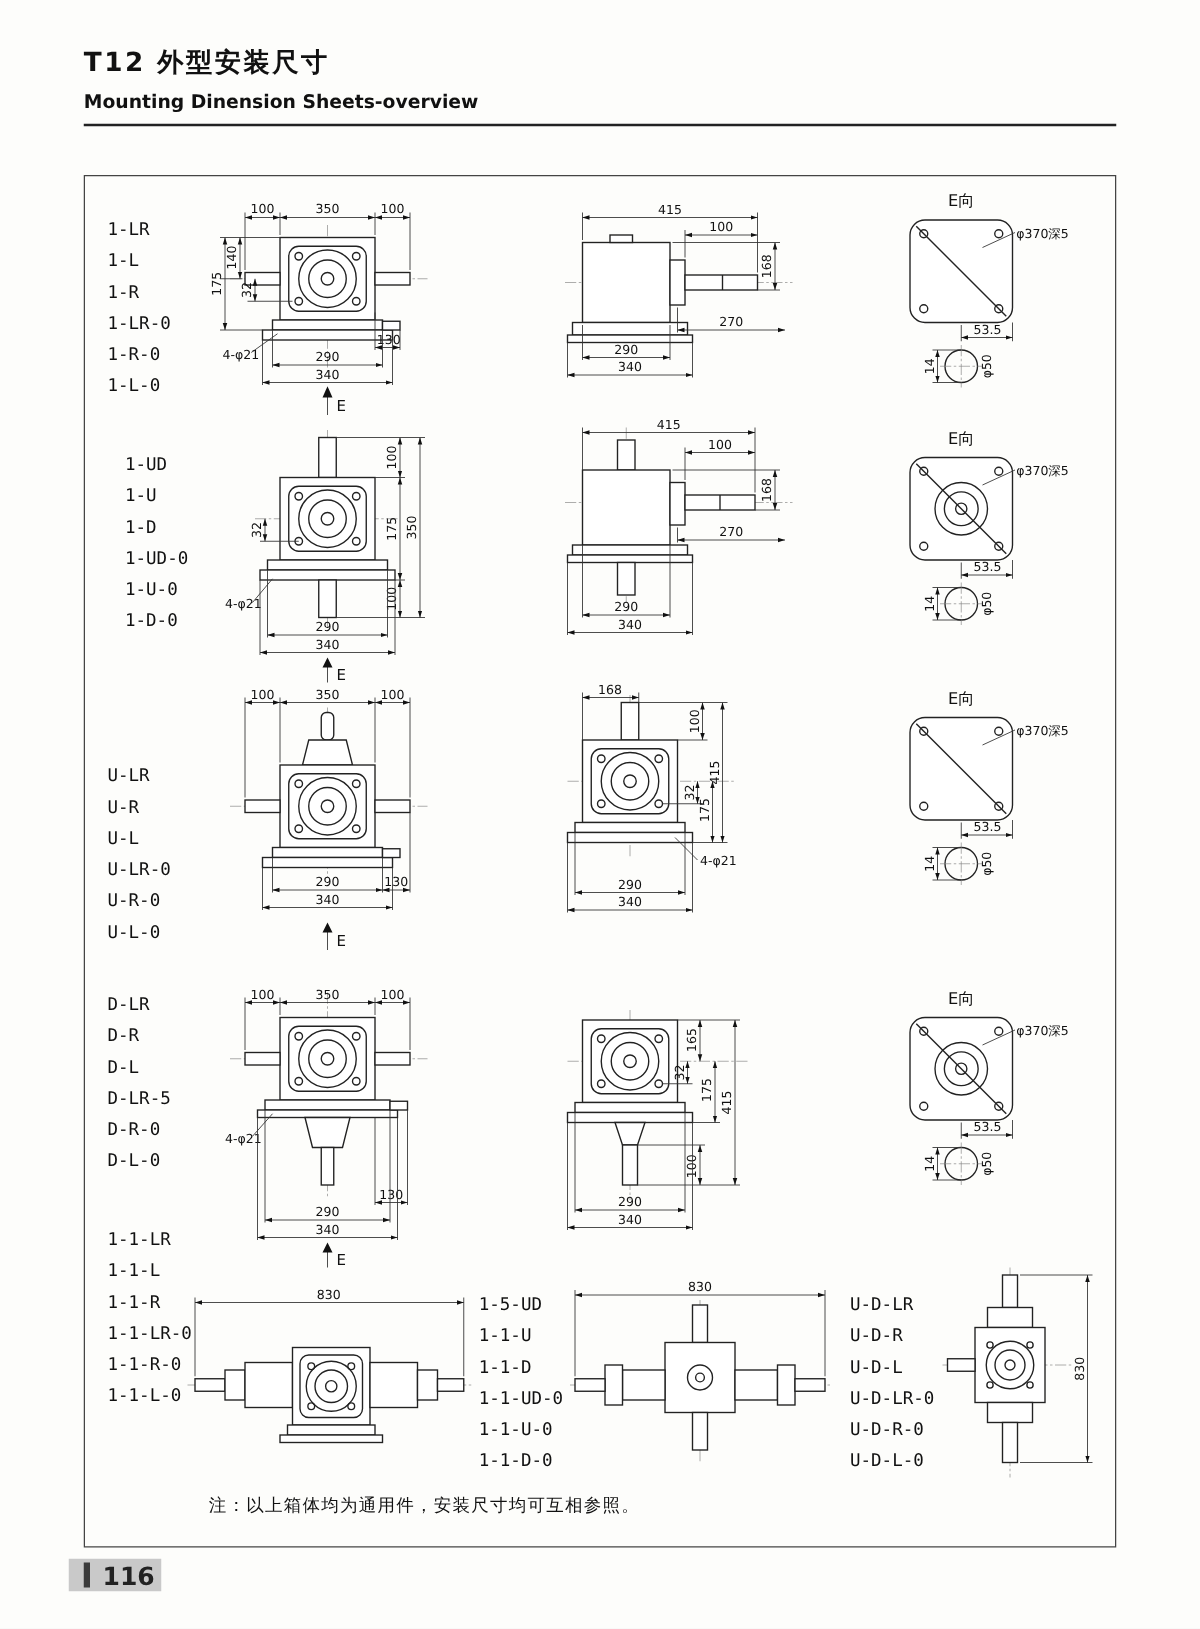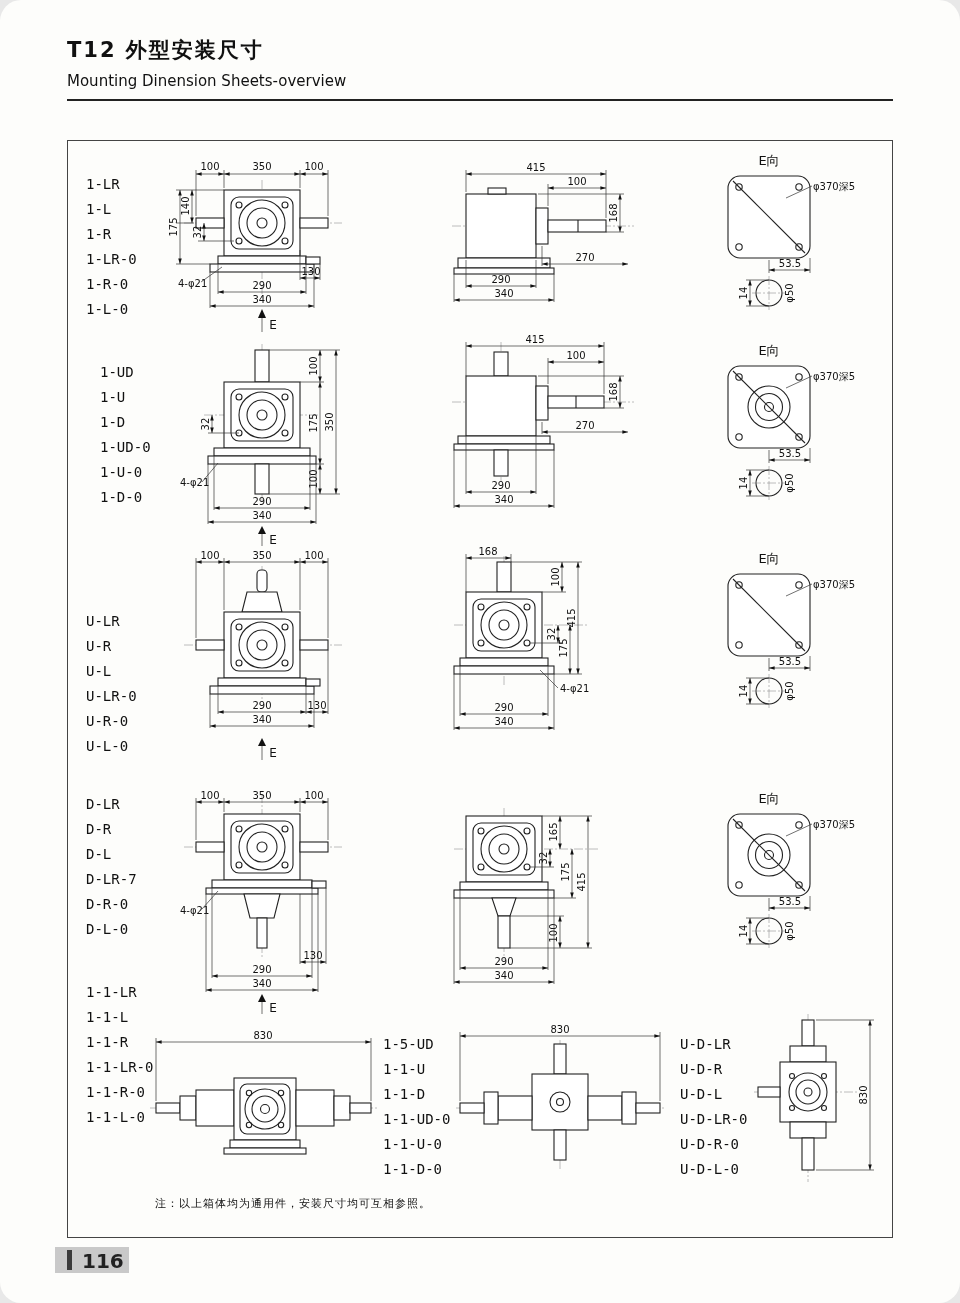--- a/index.html
+++ b/index.html
@@ -1,25 +1,25 @@
 <!DOCTYPE html>
 <html><head>
 <meta charset="utf-8">
 <style>
   * { margin:0; padding:0; box-sizing:border-box; }
   body { background:#e8e8e8; }
-  .page { position:relative; width:960px; height:1303px; background:#fdfdfb; font-family:"DejaVu Sans", sans-serif; overflow:hidden; margin:0 auto;border-radius:21px; }
+  .page { position:relative; width:960px; height:1303px; background:#fdfdfb; font-family:"DejaVu Sans", sans-serif; overflow:hidden; margin:0 auto; }
   .abs { position:absolute; }
   .title { left:67px; top:36px; font-size:21px; font-weight:bold; color:#111; letter-spacing:2px; }
-  .subtitle { left:67px; top:72px; font-size:15px; color:#111; }
+  .subtitle { left:67px; top:72px; font-size:15px; color:#111;font-weight:bold; }
   .rule { left:67px; top:99px; width:826px; height:2px; background:#222; }
   .frame { left:67px; top:140px; width:826px; height:1098px; border:1px solid #444; }
   .models { font-family:"DejaVu Sans Mono", monospace; font-size:14px; color:#111; line-height:25px; }
   .models span { display:block; }
-  .note { font-size:11px; color:#111; letter-spacing:1px; }
+  .note { font-size:14px; color:#111; letter-spacing:1px;margin-left:12px; }
   .footer-strip { left:55px; top:1247px; width:74px; height:26px; background:#c9c9c9; }
   .footer-bar { left:67px; top:1250px; width:5px; height:20px; background:#3b3b3b; }
   .pageno { left:82px; top:1249px; font-size:20px; font-weight:bold; color:#222; }
   svg.abs { overflow:visible; }
   svg text { font-family:"DejaVu Sans", sans-serif; }
   .dt  { font-size:10px; fill:#111; text-anchor:middle; }
   .dts { font-size:10px; fill:#111; text-anchor:start; }
   .ev  { font-size:13px; fill:#111; text-anchor:middle; }
   .et  { font-size:12px; fill:#111; text-anchor:middle; }
   .ol { fill:none; stroke:#222; stroke-width:1.1; }
@@ -437,21 +437,21 @@
       <line class="dl dm" x1="38" y1="128" x2="38" y2="154"></line>
         <text class="dt" transform="rotate(-90 35 141)" x="35" y="141">14</text>
       <text class="dt" transform="rotate(-90 81 141)" x="81" y="141">φ50</text>
     </g>
   </svg>
 
   <div class="abs models" style="left:86px;top:792px">
     <span>D-LR</span>
     <span>D-R</span>
     <span>D-L</span>
-    <span>D-LR-7</span>
+    <span>D-LR-5</span>
     <span>D-R-0</span>
     <span>D-L-0</span>
   </div>
 
   <svg class="abs" style="left:168px;top:786px" width="198" height="232" viewBox="0 0 198 232">
     <g>
       <line class="cl" x1="16" y1="61" x2="174" y2="61"></line>
         <line class="cl" x1="94" y1="8" x2="94" y2="172"></line>
       <rect class="of" x="56" y="28" width="76" height="66"></rect>
       <rect class="ol" x="63" y="35" width="62" height="52" rx="8"></rect>

